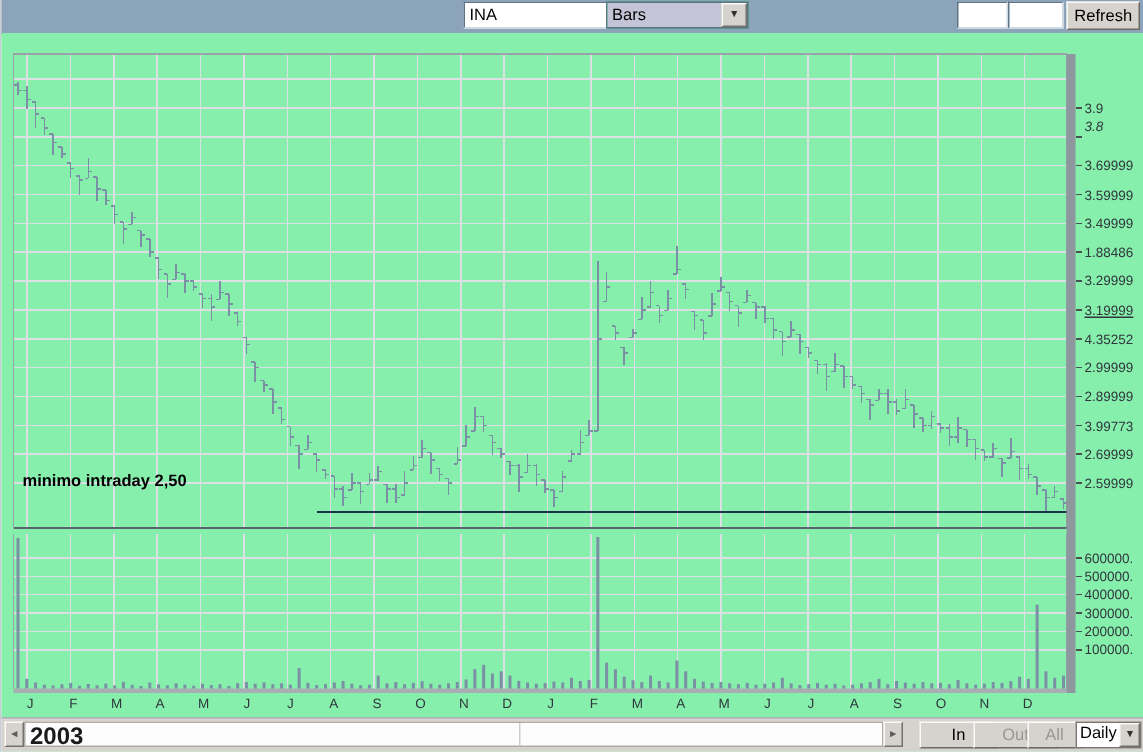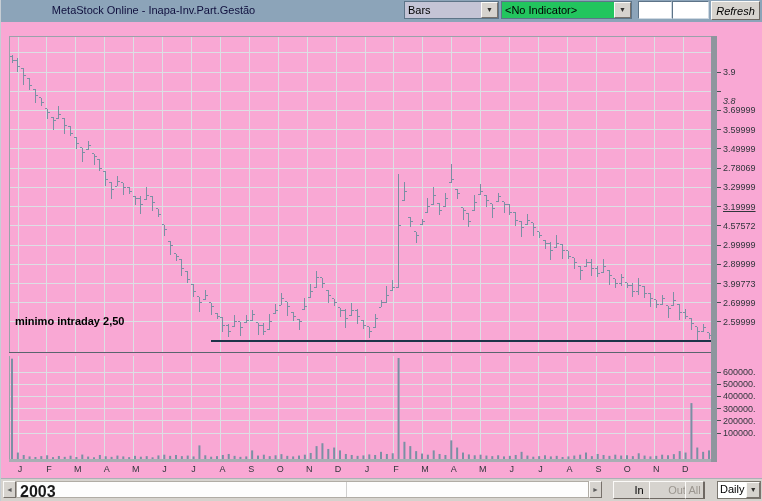--- a/index.html
+++ b/index.html
@@ -23,24 +23,24 @@
   .combo.bars{left:403px;width:95px;}
   .combo.bars .txt{background:#c4c4d6;}
   .combo.indicator{left:500px;width:131px;}
   .mini-input{position:absolute;top:1px;height:14px;border:1px solid #5d7488;
               border-right-color:#cfd9e2;border-bottom-color:#cfd9e2;background:#fff;
               font-size:11px;font-family:"Liberation Sans",sans-serif;padding:1px 2px;}
   .mini-1{left:637px;width:28px;}
   .mini-2{left:671px;width:31px;}
   .refresh-btn{position:absolute;left:710px;top:1px;width:49px;height:19px;background:#d6d3ce;
                border:1px solid;border-color:#fbfaf8 #6e6862 #6e6862 #fbfaf8;
-               font-size:11px;font-family:"Liberation Sans",sans-serif;color:#000;padding:0;font-style:italic;}
+               font-size:11px;font-family:"Liberation Sans",sans-serif;color:#000;padding:0;}
 
   
-  .chart{position:absolute;left:0;top:22px;width:762px;height:456px;background:#f9a8d4;}
+  .chart{position:absolute;left:0;top:22px;width:762px;height:456px;background:#86efac;}
   .chart svg{position:absolute;left:0;top:0;}
   .axis-label{position:absolute;left:722px;font-size:9px;color:#30363c;white-space:nowrap;}
   .month-label{position:absolute;top:442px;width:10px;text-align:center;font-size:9px;color:#30363c;}
   .annotation{position:absolute;left:14px;top:293px;font-size:11px;font-weight:bold;color:#000;}
 
   
   .bottombar{position:absolute;left:0;top:478px;width:762px;height:23px;background:#d6d3ce;
              border-top:1px solid #aab0b6;}
   .scroll-arrow{position:absolute;top:2px;width:13px;height:17px;background:#d6d3ce;
                 border:1px solid;border-color:#fbfaf8 #77716b #77716b #fbfaf8;
@@ -51,41 +51,37 @@
                 border:1px solid #b0aca5;box-sizing:border-box;}
   .year-divider{position:absolute;left:329px;top:0;width:1px;height:15px;background:#cfcfcf;}
   .year-label{position:absolute;top:1px;font-size:16px;font-weight:bold;color:#1a1a1a;}
   .year-2003{left:3px;}
   .year-2004{left:331px;margin-top:43px;}
   .zoom-btn{position:absolute;top:2px;height:18px;background:#d6d3ce;
             border:1px solid;border-color:#fbfaf8 #6e6862 #6e6862 #fbfaf8;
             font-size:11px;font-family:"Liberation Sans",sans-serif;padding:0;}
   .btn-in{left:612px;width:52px;color:#000;}
   .btn-out{left:648px;width:56px;color:#9b968f;}
-  .btn-all{left:684px;width:19px;color:#9b968f;}
+  .btn-all{left:684px;width:36px;color:#9b968f;}
   .daily-combo{position:absolute;left:716px;top:2px;width:44px;height:18px;background:#fff;
                border:1px solid #7a766f;box-sizing:border-box;display:flex;}
   .daily-combo .txt{flex:1;font-size:11px;line-height:15px;padding:0 2px;color:#000;}
   .daily-combo .drop{width:14px;background:#d6d3ce;border:1px solid;
                      border-color:#fbfaf8 #77716b #77716b #fbfaf8;font-size:7px;line-height:13px;
                      text-align:center;color:#31302e;}
 </style>
 </head>
 <body>
 
 <div class="window">
 
   <div class="toolbar">
-    <div class="toolbar-title">MetaStock Online - Inapa-Inv.Part.Gestão</div>
+    <input class="symbol-input" value="INA" style="">
     <div class="combo bars">
       <span class="txt">Bars</span>
-      <span class="drop">▼</span>
-    </div>
-    <div class="combo indicator">
-      <span class="txt">&lt;No Indicator&gt;</span>
       <span class="drop">▼</span>
     </div>
     <input class="mini-input mini-1" style="">
     <input class="mini-input mini-2" style="">
     <button class="refresh-btn">Refresh</button>
   </div>
 
   <div class="chart">
     <svg id="plot" width="762" height="456">
         <line x1="17" y1="14" x2="17" y2="330" stroke="#dcdfe4" stroke-width="1" shape-rendering="crispEdges"></line>
@@ -660,28 +656,28 @@
         <line x1="716" y1="299.99" x2="720" y2="299.99" stroke="#4a4f54" stroke-width="1" shape-rendering="crispEdges"></line>
         <line x1="716" y1="350" x2="720" y2="350" stroke="#4a4f54" stroke-width="1" shape-rendering="crispEdges"></line>
         <line x1="716" y1="362.24" x2="720" y2="362.24" stroke="#4a4f54" stroke-width="1" shape-rendering="crispEdges"></line>
         <line x1="716" y1="374.48" x2="720" y2="374.48" stroke="#4a4f54" stroke-width="1" shape-rendering="crispEdges"></line>
         <line x1="716" y1="386.72" x2="720" y2="386.72" stroke="#4a4f54" stroke-width="1" shape-rendering="crispEdges"></line>
         <line x1="716" y1="398.96" x2="720" y2="398.96" stroke="#4a4f54" stroke-width="1" shape-rendering="crispEdges"></line>
         <line x1="716" y1="411.2" x2="720" y2="411.2" stroke="#4a4f54" stroke-width="1" shape-rendering="crispEdges"></line>
       </svg>
     <div id="price-labels">
         <div class="axis-label" style="top: 45px;">3.9</div>
-        <div class="axis-label" style="top: 74px; font-style: italic;">3.8</div>
+        <div class="axis-label" style="top: 57px; font-style: italic;">3.8</div>
         <div class="axis-label" style="top: 83.46px;">3.69999</div>
         <div class="axis-label" style="top: 102.69px;">3.59999</div>
         <div class="axis-label" style="top: 121.92px;">3.49999</div>
-        <div class="axis-label" style="top: 141.15px;">2.78069</div>
+        <div class="axis-label" style="top: 141.15px;">1.88486</div>
         <div class="axis-label" style="top: 160.38px;">3.29999</div>
         <div class="axis-label" style="top: 179.61px; text-decoration: underline;">3.19999</div>
-        <div class="axis-label" style="top: 198.84px;">4.57572</div>
+        <div class="axis-label" style="top: 198.84px;">4.35252</div>
         <div class="axis-label" style="top: 218.07px;">2.99999</div>
         <div class="axis-label" style="top: 237.3px;">2.89999</div>
         <div class="axis-label" style="top: 256.53px;">3.99773</div>
         <div class="axis-label" style="top: 275.76px;">2.69999</div>
         <div class="axis-label" style="top: 294.99px;">2.59999</div>
       </div>
     <div id="volume-labels">
         <div class="axis-label" style="top: 345px;">600000.</div>
         <div class="axis-label" style="top: 357.24px;">500000.</div>
         <div class="axis-label" style="top: 369.48px;">400000.</div>

